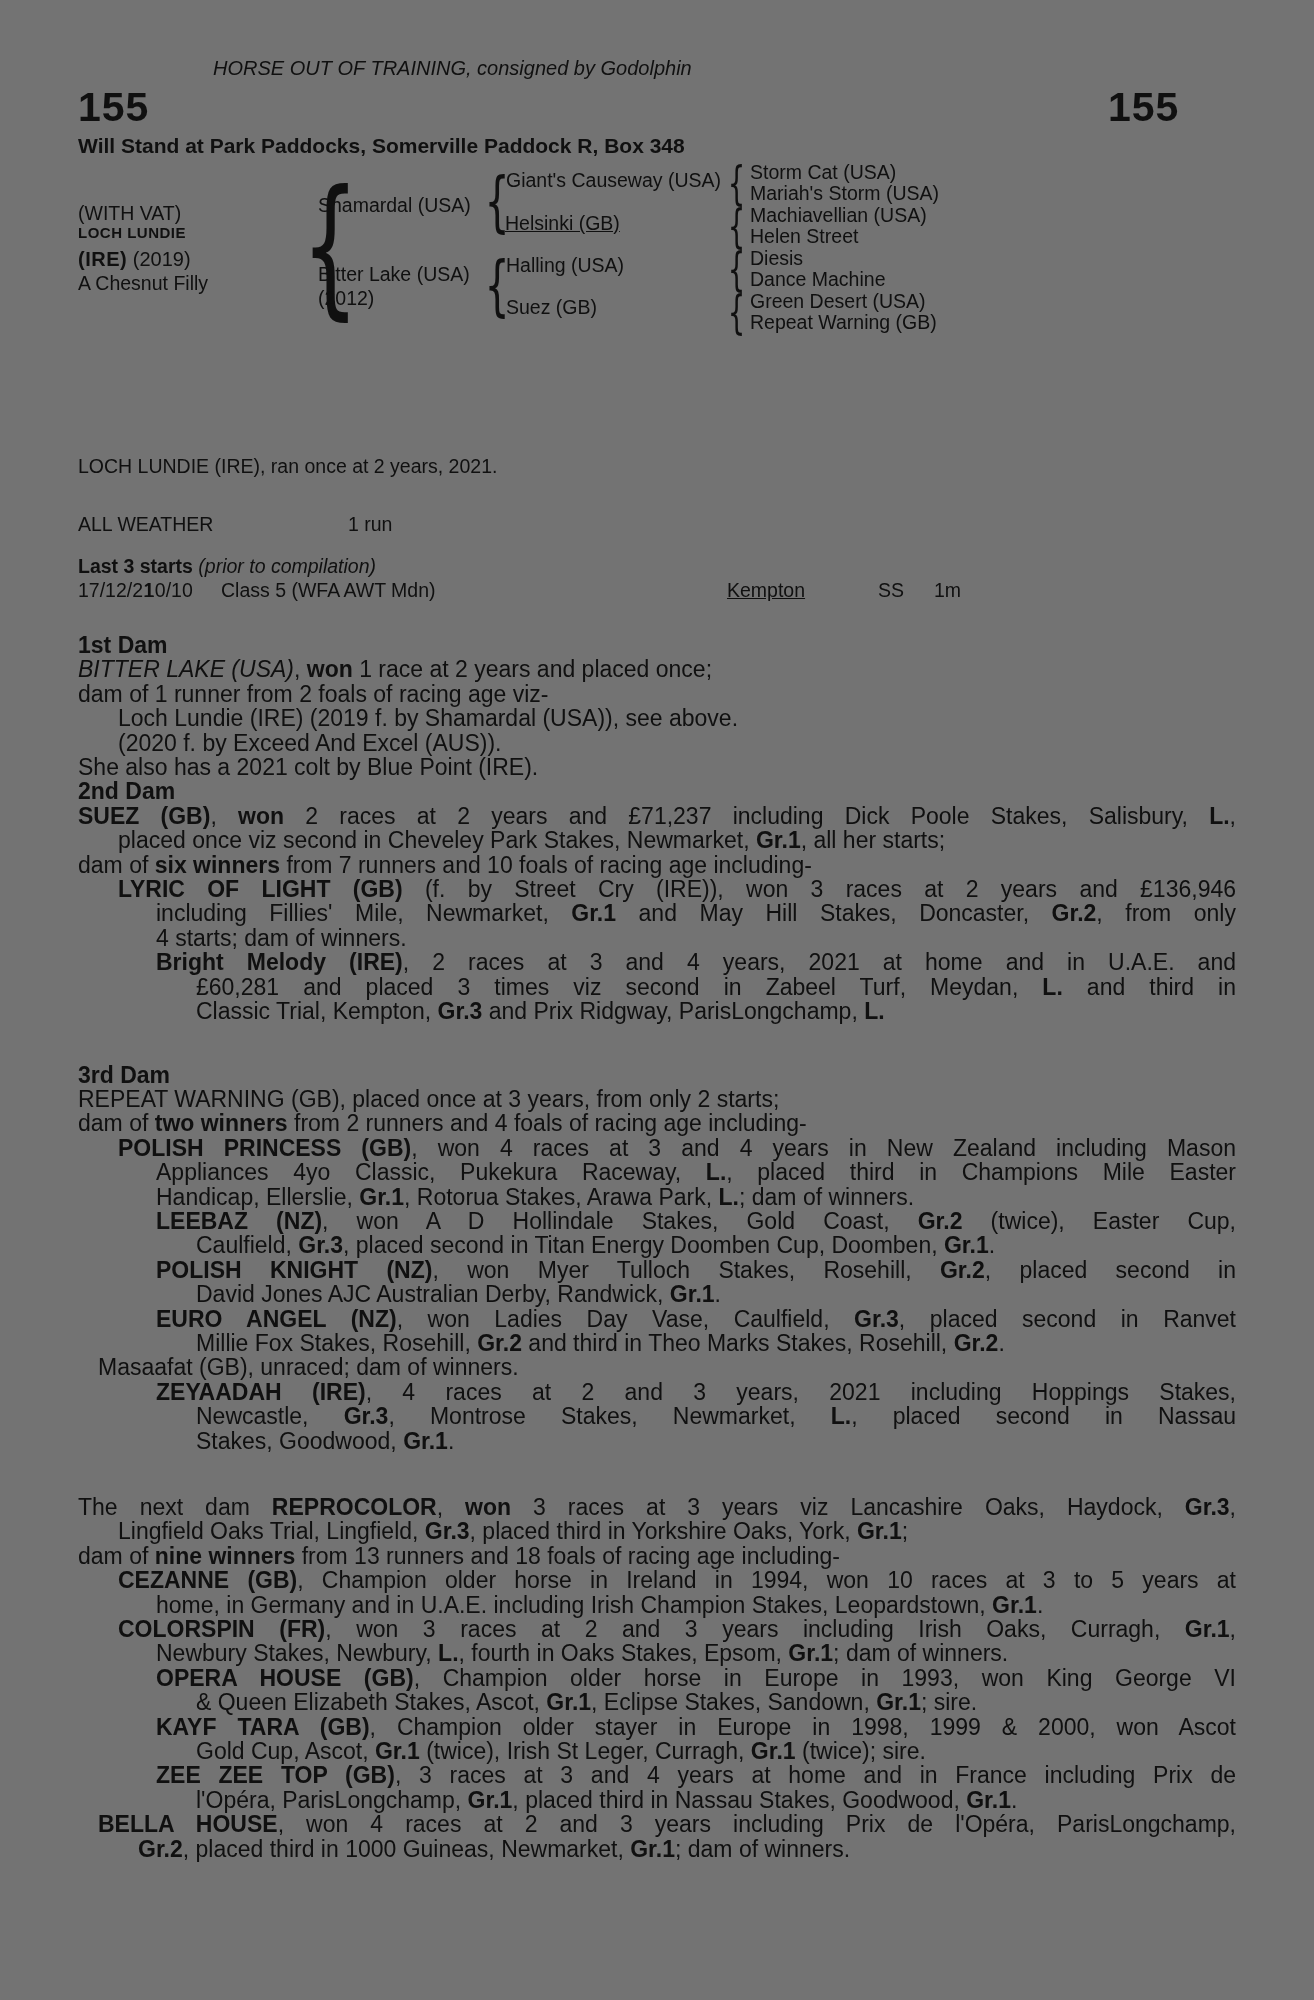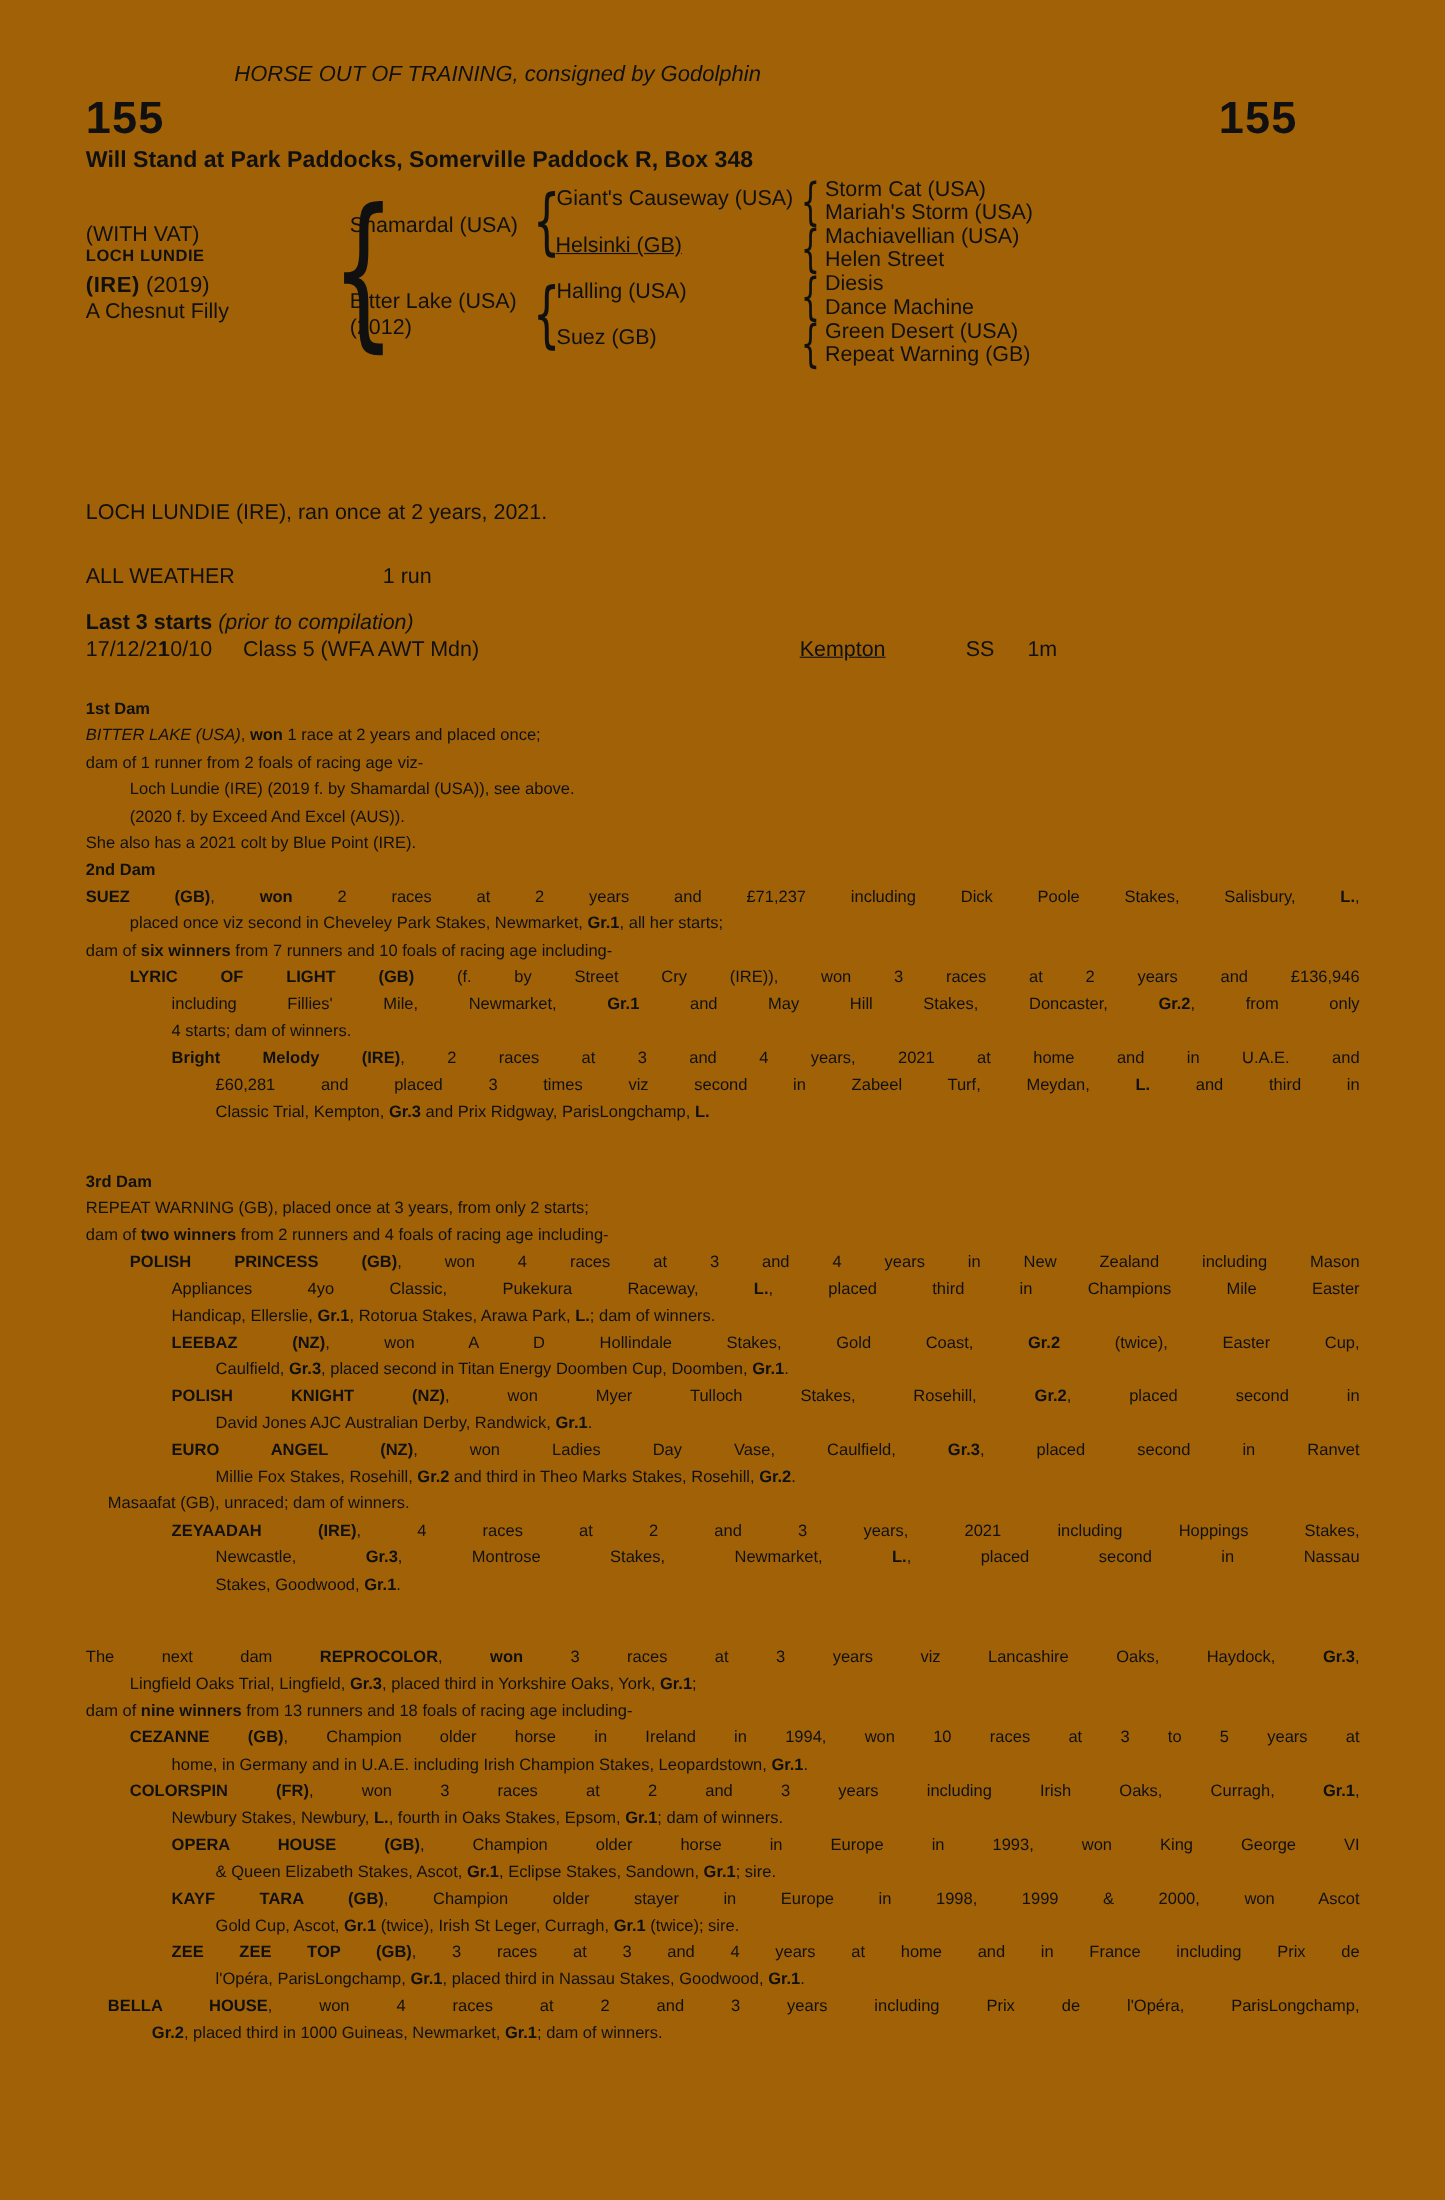--- a/index.html
+++ b/index.html
@@ -1,19 +1,19 @@
 <!DOCTYPE html>
 <html><head>
 <meta charset="utf-8">
 <style>
   html,body{margin:0;padding:0;background:#e8e8e8;}
   .page{
     position:relative;
     width:1314px;height:2000px;
-    background:#a16207;
+    background:#737373;
     color:#101010;
     font-family:"Liberation Sans","DejaVu Sans",sans-serif;
     overflow:hidden;
   }
   
   .consign{position:absolute;left:213px;top:57px;font-size:20px;font-style:italic;white-space:nowrap;}
   .lot{position:absolute;top:84px;font-size:41px;font-weight:bold;letter-spacing:1px;}
   .lot-left{left:78px;}
   .lot-right{left:1108px;}
   .stand{position:absolute;left:78px;top:134px;font-size:21px;font-weight:bold;white-space:nowrap;}
@@ -67,21 +67,21 @@
   .rr-last .note{font-style:italic;margin-top:16px;}
   .rr-race{top:124px;}
   .rr-race span{position:absolute;top:0;white-space:nowrap;}
   .rc-date{left:0;}
   .rc-pos{left:66px;}
   .rc-class{left:143px;}
   .rc-course{left:649px;text-decoration:underline;}
   .rc-going{left:800px;}
   .rc-dist{left:856px;}
   
-  .bodytext{position:absolute;left:78px;top:633px;width:1158px;font-size:15px;}
+  .bodytext{position:absolute;left:78px;top:633px;width:1158px;font-size:23px;}
   .sect{margin:0;}
   .bl{line-height:24.4px;min-height:24.4px;text-align:left;}
   .bl.j{text-align:justify;text-align-last:justify;}
   .ttl{font-weight:bold;}
   .s-n{font-style:normal;font-weight:normal;}
   .s-b{font-weight:bold;}
   .s-i{font-style:italic;}
 </style>
 </head>
 <body>

